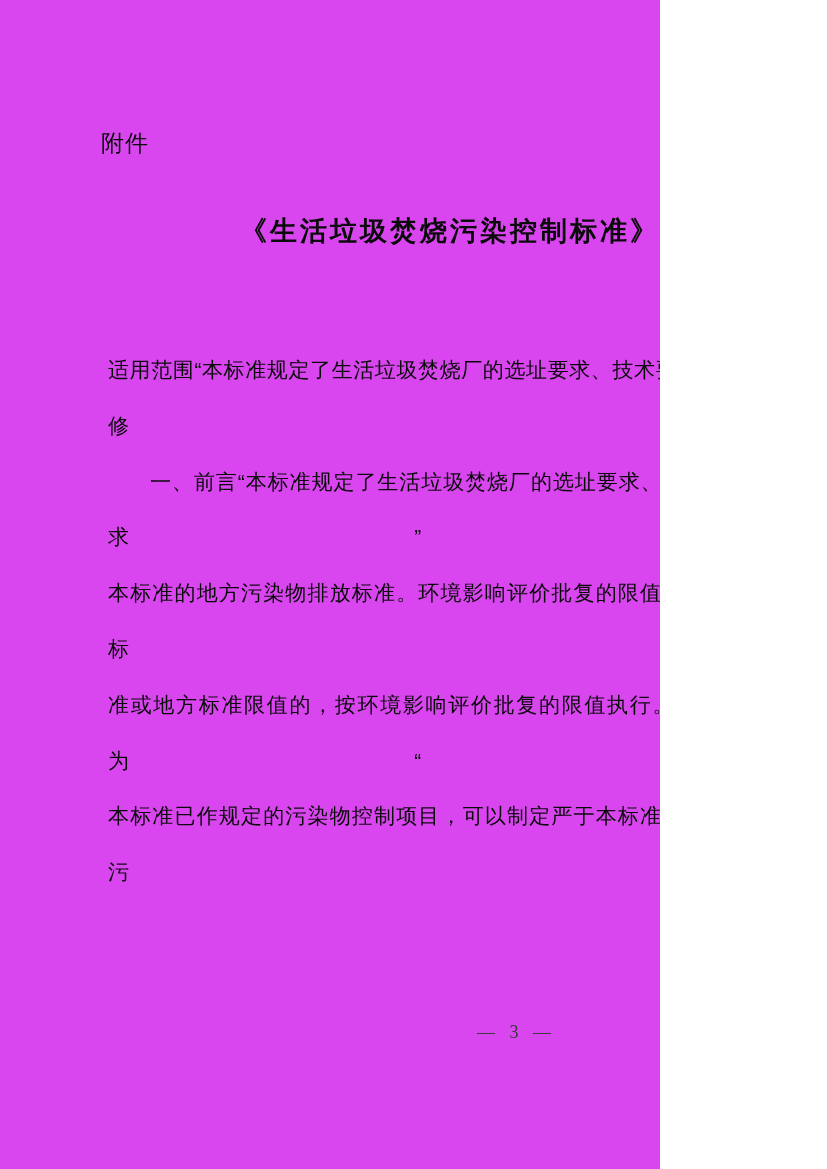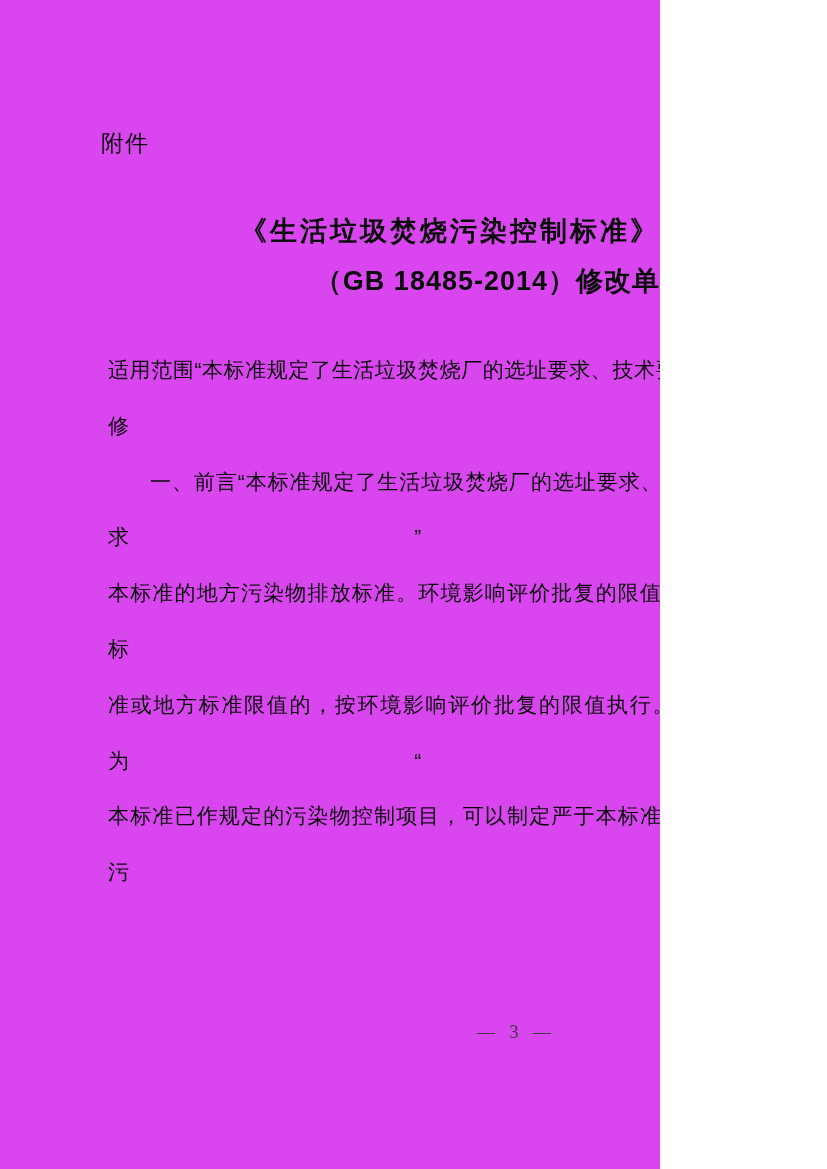--- a/index.html
+++ b/index.html
@@ -80,21 +80,20 @@
 </style>
 </head>
 <body>
 
 <div class="page">
 
   <div class="attachment">附件</div>
 
   <div class="heading">
     <div class="title">《生活垃圾焚烧污染控制标准》</div>
-    <div class="subtitle">（GB 18485-2014）修改单</div>
   </div>
 
   <div class="doc-body">
     <p class="line">适用范围“本标准规定了生活垃圾焚烧厂的选址要求、技术要求”均修</p>
     <p class="line first">一、前言“本标准规定了生活垃圾焚烧厂的选址要求、技术要求”，</p>
 
     <p class="line">本标准的地方污染物排放标准。环境影响评价批复的限值严于本标</p>
     <p class="line">准或地方标准限值的，按环境影响评价批复的限值执行。”修改为“对</p>
     <p class="line">本标准已作规定的污染物控制项目，可以制定严于本标准的地方污</p>
 

